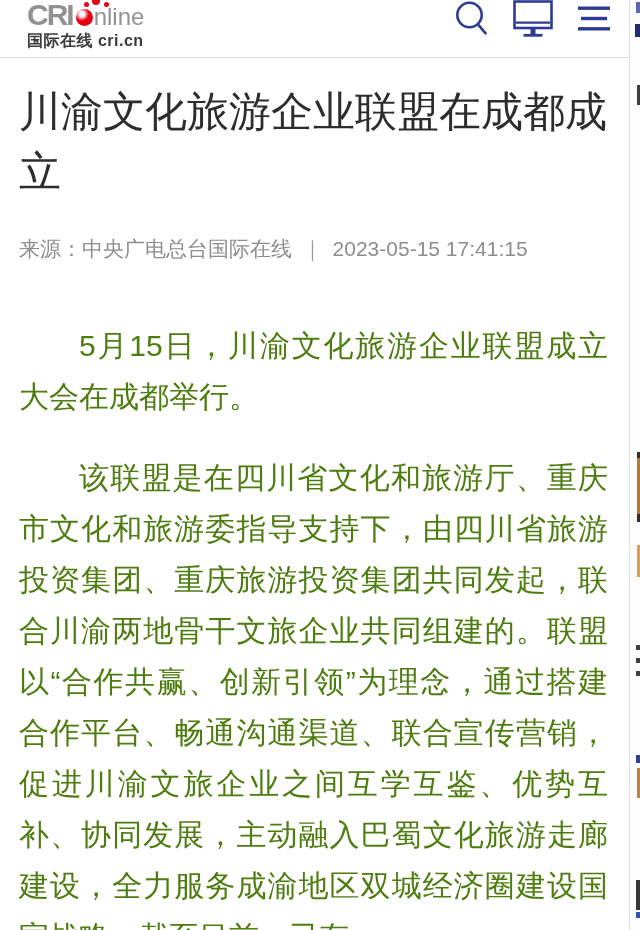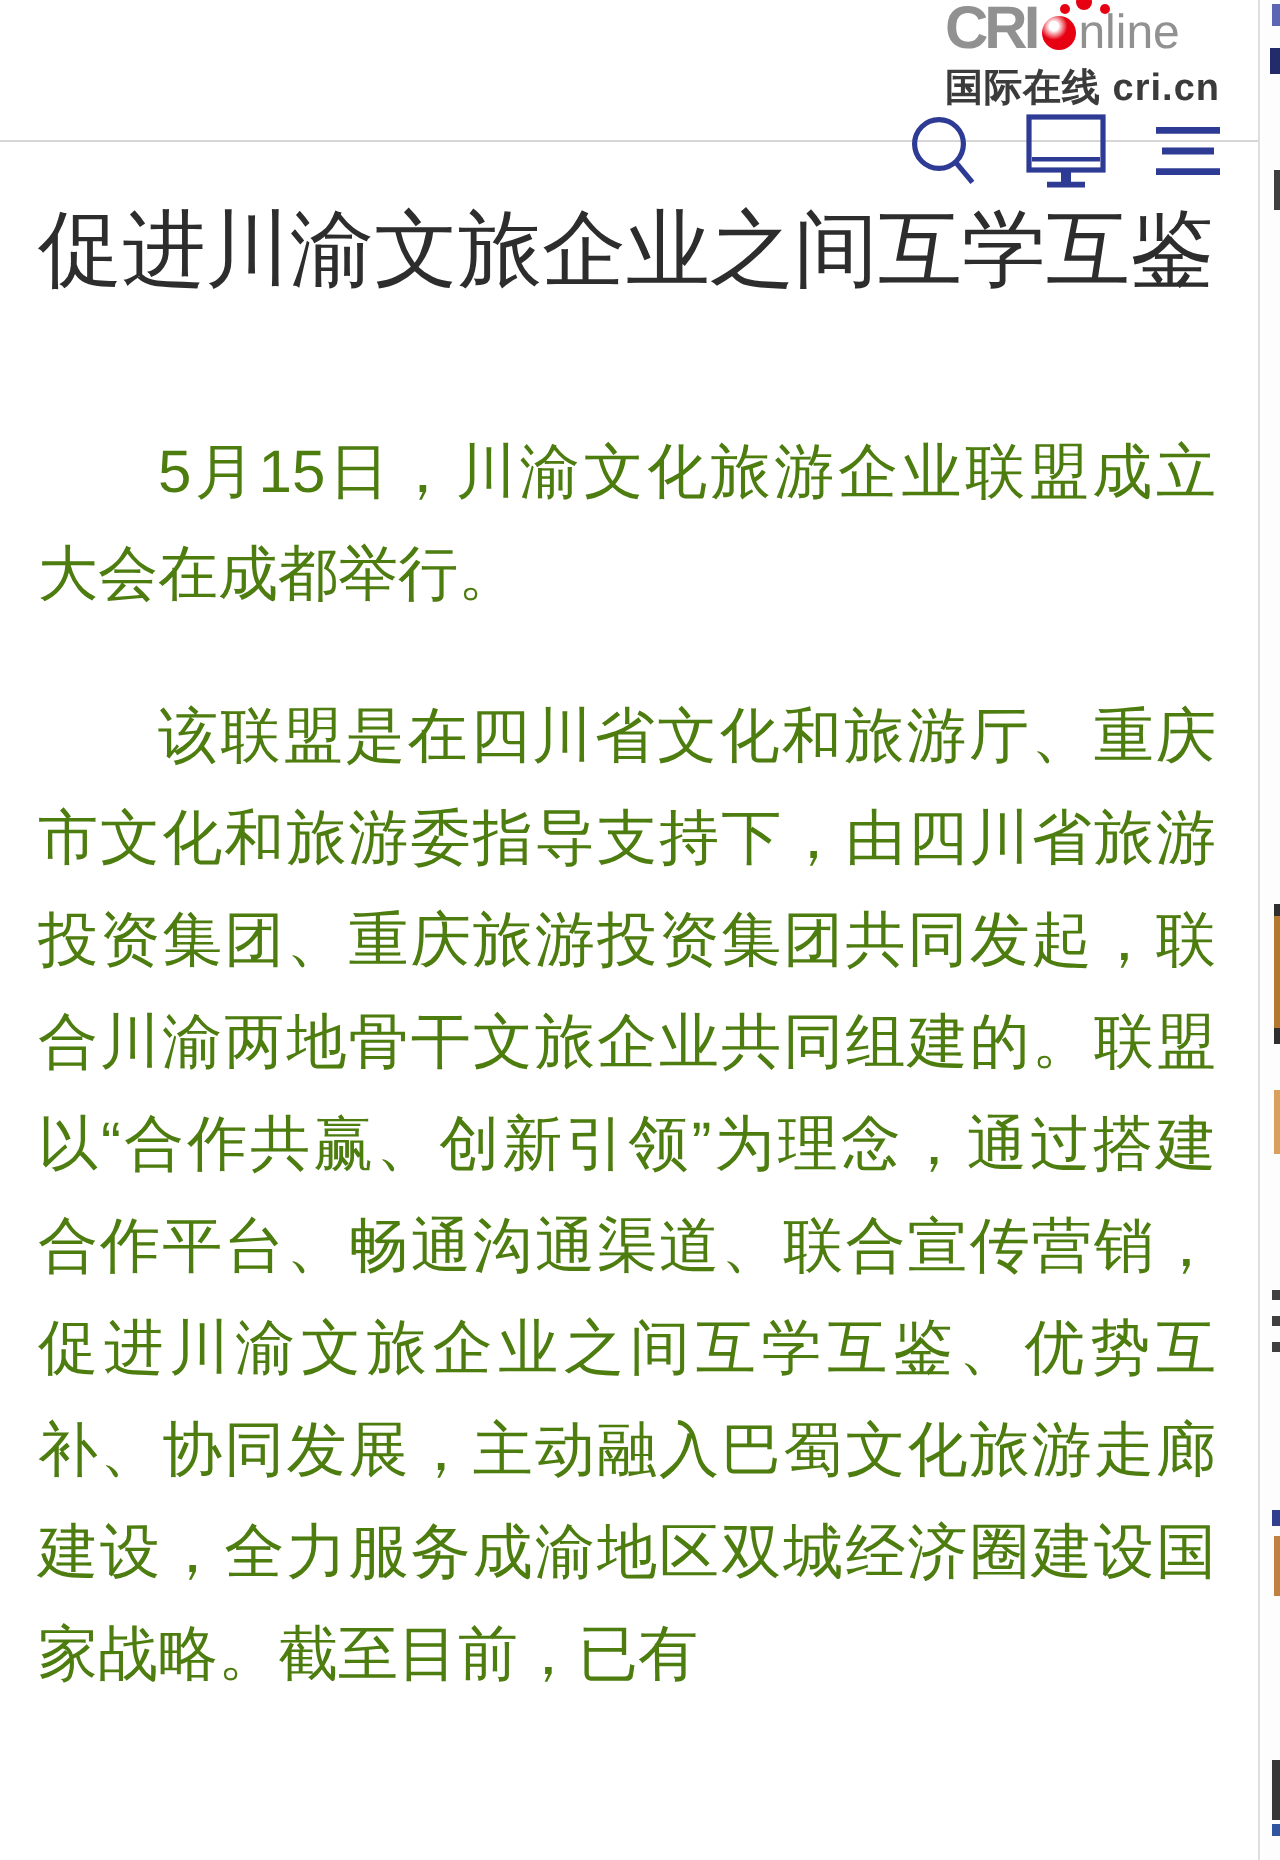--- a/index.html
+++ b/index.html
@@ -5,44 +5,43 @@
   html,body{margin:0;padding:0;}
   body{
     width:640px;height:930px;background:#ffffff;position:relative;overflow:hidden;
     font-family:"Liberation Sans","DejaVu Sans",sans-serif;
     -webkit-font-smoothing:antialiased;
   }
   .main{width:630px;}
 
   
   .header{
-    height:71px;width:630px;box-sizing:border-box;
+    height:58px;width:630px;box-sizing:border-box;
     border-bottom:1px solid #d6d6d6;
-    display:flex;align-items:flex-end;justify-content:space-between;
+    display:flex;align-items:flex-start;justify-content:space-between;
     padding:0 20px 0 27px;
-    flex-direction:column;
   }
   .logo{display:block;text-decoration:none;cursor:pointer;}
   .logo-top{position:relative;height:30px;line-height:30px;white-space:nowrap;}
   .logo-cri{
     font-size:30px;font-weight:bold;color:#919191;letter-spacing:-2px;
     font-family:"Liberation Sans",sans-serif;
   }
   .logo-o{
     display:inline-block;width:17px;height:17px;border-radius:50%;
     background:radial-gradient(circle at 35% 30%, #ffffff 0 14%, #e60012 42%);
     margin:0 1px 0 3px;vertical-align:-1px;
   }
   .logo-online{font-size:24px;font-weight:400;color:#919191;letter-spacing:0;}
   .logo-dot{position:absolute;border-radius:50%;background:#e60012;}
   .logo-dot.d1{width:5px;height:5px;left:57px;top:2px;}
   .logo-dot.d2{width:8px;height:8px;left:65px;top:-3px;}
   .logo-dot.d3{width:5px;height:5px;left:77px;top:2px;}
   .logo-sub{
-    font-size:19px;font-weight:bold;color:#3b3b3b;margin-top:1px;
+    font-size:16px;font-weight:bold;color:#3b3b3b;margin-top:1px;
     letter-spacing:0.5px;white-space:nowrap;
   }
 
   .header-icons{display:flex;align-items:center;gap:25px;}
   .icon-btn{
     background:none;border:none;padding:0;margin:0;cursor:pointer;
     display:flex;align-items:center;justify-content:center;
   }
   .icon-btn svg{display:block;}
 
@@ -133,22 +132,25 @@
             <line x1="0" y1="22.8" x2="32" y2="22.8" stroke="#2e3b94" stroke-width="3.4"></line>
           </svg>
         </span>
       </button>
 
     </div>
   </div>
 
   <div class="article">
 
-    <h1 class="article-title">促进川渝文旅企业之间互学互鉴</h1>
+    <h1 class="article-title">川渝文化旅游企业联盟在成都成立</h1>
 
+    <div class="article-meta">
+      <span>来源：中央广电总台国际在线</span><span class="meta-sep">｜</span><span>2023-05-15 17:41:15</span>
+    </div>
 
     <div class="article-body">
       <p>5月15日，川渝文化旅游企业联盟成立大会在成都举行。</p>
       <p>该联盟是在四川省文化和旅游厅、重庆市文化和旅游委指导支持下，由四川省旅游投资集团、重庆旅游投资集团共同发起，联合川渝两地骨干文旅企业共同组建的。联盟以“合作共赢、创新引领”为理念，通过搭建合作平台、畅通沟通渠道、联合宣传营销，促进川渝文旅企业之间互学互鉴、优势互补、协同发展，主动融入巴蜀文化旅游走廊建设，全力服务成渝地区双城经济圈建设国家战略。截至目前，已有</p>
     </div>
 
   </div>
 </div>
 
 <div class="edge-divider"></div>

